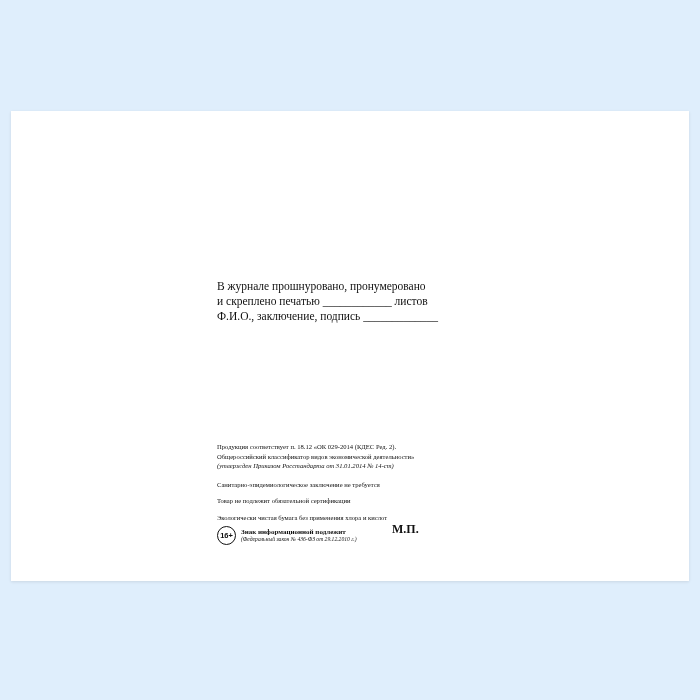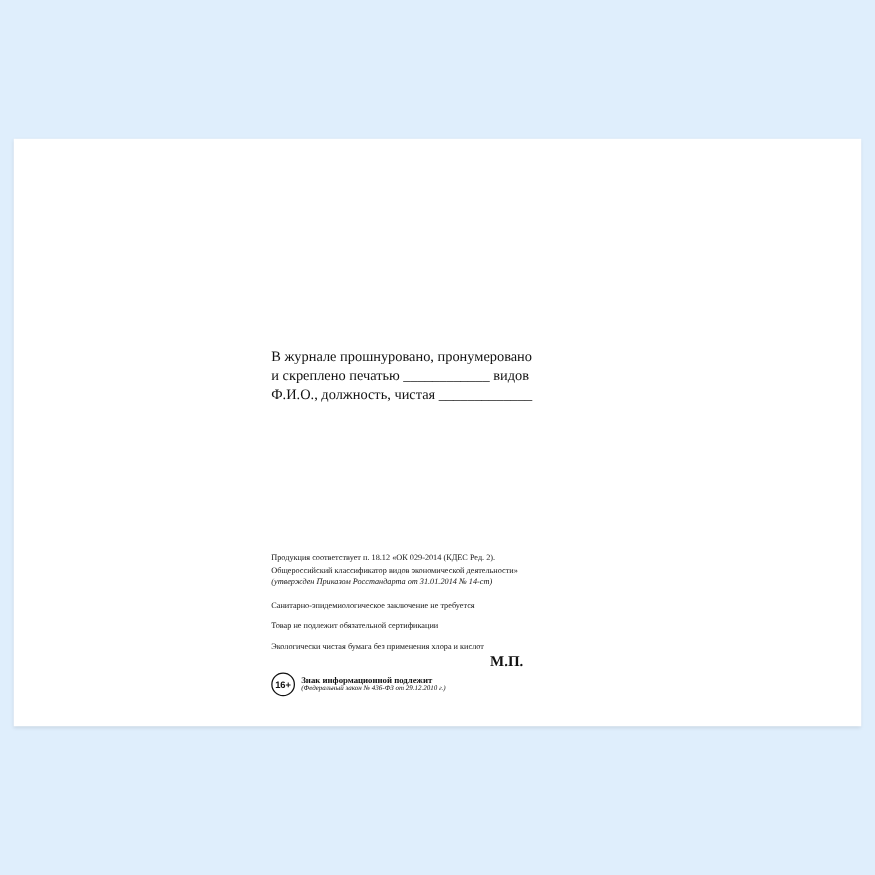--- a/index.html
+++ b/index.html
@@ -68,21 +68,20 @@
   .legal-gap-sm {
     height: 7px;
   }
   .age-row {
     position: absolute;
     left: 206px;
     top: 415px;
     display: flex;
     align-items: center;
     gap: 5px;
-    margin-top: 12px;
   }
   .age-badge {
     width: 17px;
     height: 17px;
     border: 1.1px solid #111111;
     border-radius: 50%;
     display: flex;
     align-items: center;
     justify-content: center;
     font-size: 7.5px;
@@ -107,22 +106,22 @@
   }
 </style>
 </head>
 <body>
 
 <div class="stage">
   <div class="paper">
 
     <div class="block-main">
       <div class="line">В журнале прошнуровано, пронумеровано</div>
-      <div class="line">и скреплено печатью ____________ видов</div>
-      <div class="line">Ф.И.О., должность, чистая _____________</div>
+      <div class="line">и скреплено печатью ____________ листов</div>
+      <div class="line">Ф.И.О., заключение, подпись _____________</div>
       <div class="mp">М.П.</div>
     </div>
 
     <div class="block-legal">
       <div class="legal-line">Продукция соответствует п. 18.12 «ОК 029-2014 (КДЕС Ред. 2).</div>
       <div class="legal-line">Общероссийский классификатор видов экономической деятельности»</div>
       <div class="legal-line italic">(утвержден Приказом Росстандарта от 31.01.2014 № 14-ст)</div>
       <div class="legal-gap"></div>
       <div class="legal-line">Санитарно-эпидемиологическое заключение не требуется</div>
       <div class="legal-gap-sm"></div>

